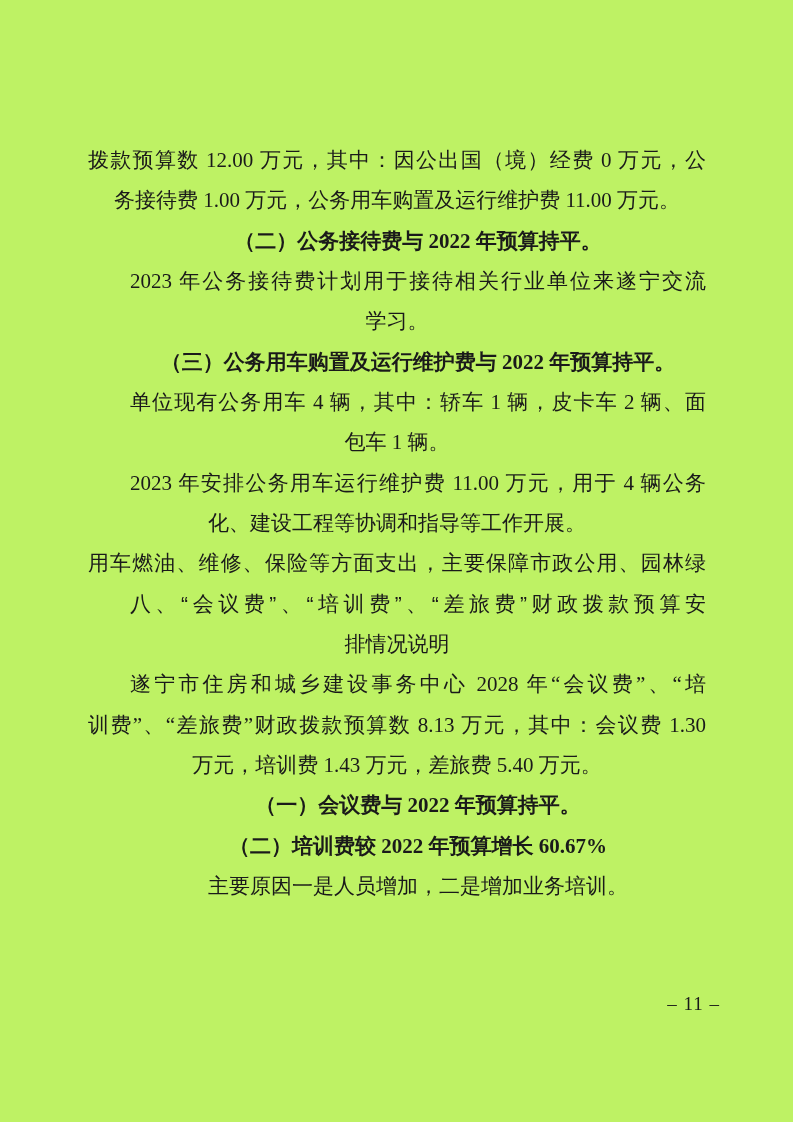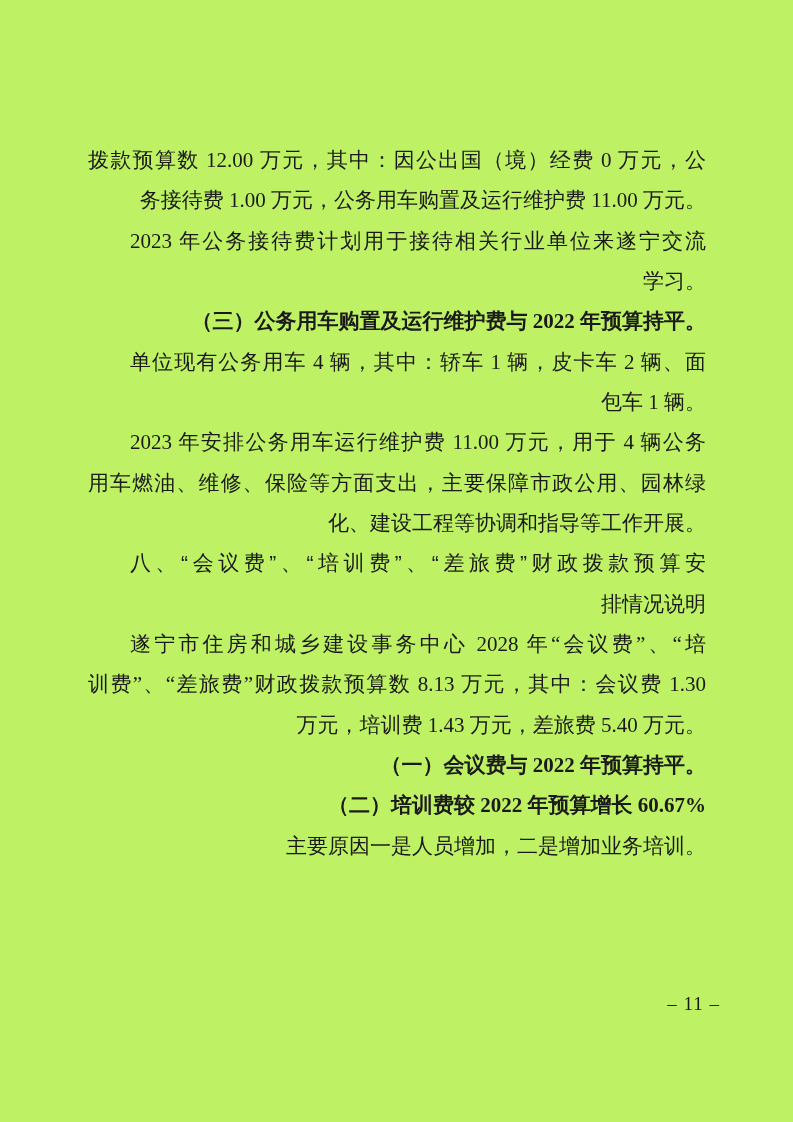--- a/index.html
+++ b/index.html
@@ -13,21 +13,21 @@
     padding-left:48px;
   }
   .content{
     position:absolute;
     left:88px;top:140px;width:618px;
   }
   .para{margin:0;padding:0;}
   .line{
     font-size:21px;
     line-height:40.33px;
-    text-align:right;
+    text-align:center;
   }
   
   .line.full{
     text-align:justify;
     text-align-last:justify;
   }
   .para.indent .line:first-child{text-indent:2em;}
   .para.bold .line{font-weight:bold;}
   .para.heiti .line{
     font-family:"Liberation Sans","DejaVu Sans",sans-serif;
@@ -47,40 +47,43 @@
 
 <div class="page">
   <div class="content">
 
     <div class="para">
       <div class="line full">拨款预算数 12.00 万元，其中：因公出国（境）经费 0 万元，公</div>
       <div class="line">务接待费 1.00 万元，公务用车购置及运行维护费 11.00 万元。</div>
     </div>
 
 
+    <div class="para indent bold">
+      <div class="line">（二）公务接待费与 2022 年预算持平。</div>
+    </div>
 
     <div class="para indent">
       <div class="line full">2023 年公务接待费计划用于接待相关行业单位来遂宁交流</div>
       <div class="line">学习。</div>
     </div>
 
     <div class="para indent bold">
       <div class="line">（三）公务用车购置及运行维护费与 2022 年预算持平。</div>
     </div>
 
     <div class="para indent">
       <div class="line full">单位现有公务用车 4 辆，其中：轿车 1 辆，皮卡车 2 辆、面</div>
       <div class="line">包车 1 辆。</div>
     </div>
 
 
     <div class="para indent">
       <div class="line full">2023 年安排公务用车运行维护费 11.00 万元，用于 4 辆公务</div>
+      <div class="line">化、建设工程等协调和指导等工作开展。</div>
       <div class="line full">用车燃油、维修、保险等方面支出，主要保障市政公用、园林绿</div>
-      <div class="line">化、建设工程等协调和指导等工作开展。</div>
     </div>
 
     <div class="para indent heiti">
       <div class="line full">八、“会议费”、“培训费”、“差旅费”财政拨款预算安</div>
       <div class="line">排情况说明</div>
     </div>
 
     <div class="para indent">
       <div class="line full">遂宁市住房和城乡建设事务中心 2028 年“会议费”、“培</div>
       <div class="line full">训费”、“差旅费”财政拨款预算数 8.13 万元，其中：会议费 1.30</div>

